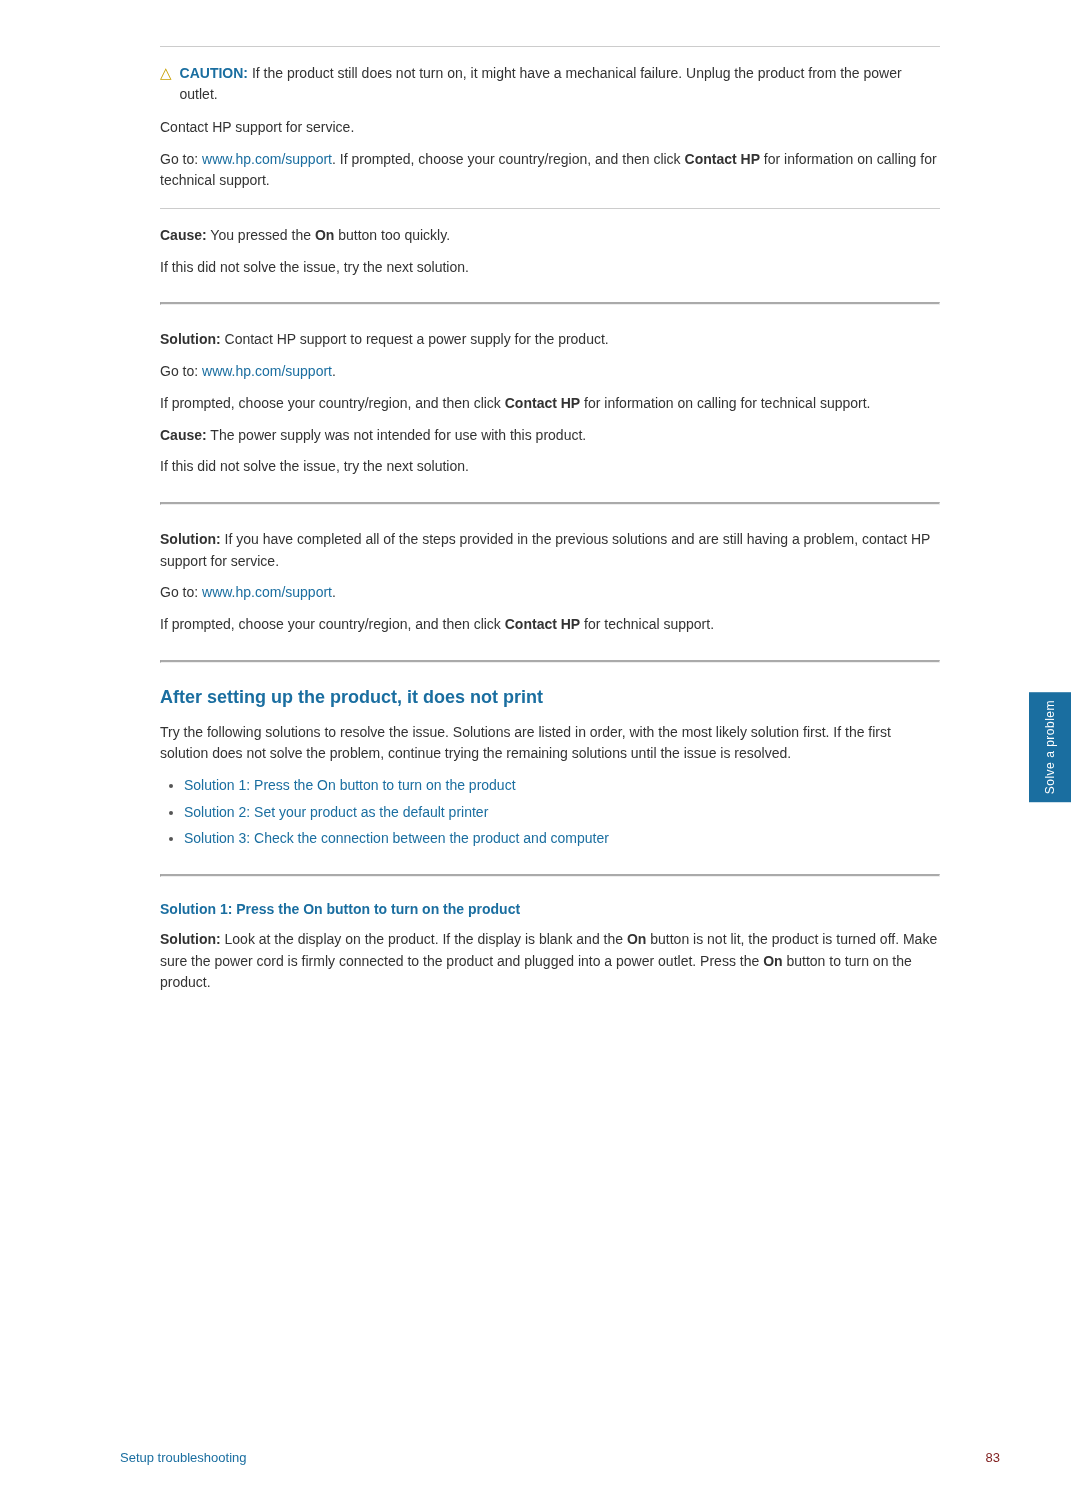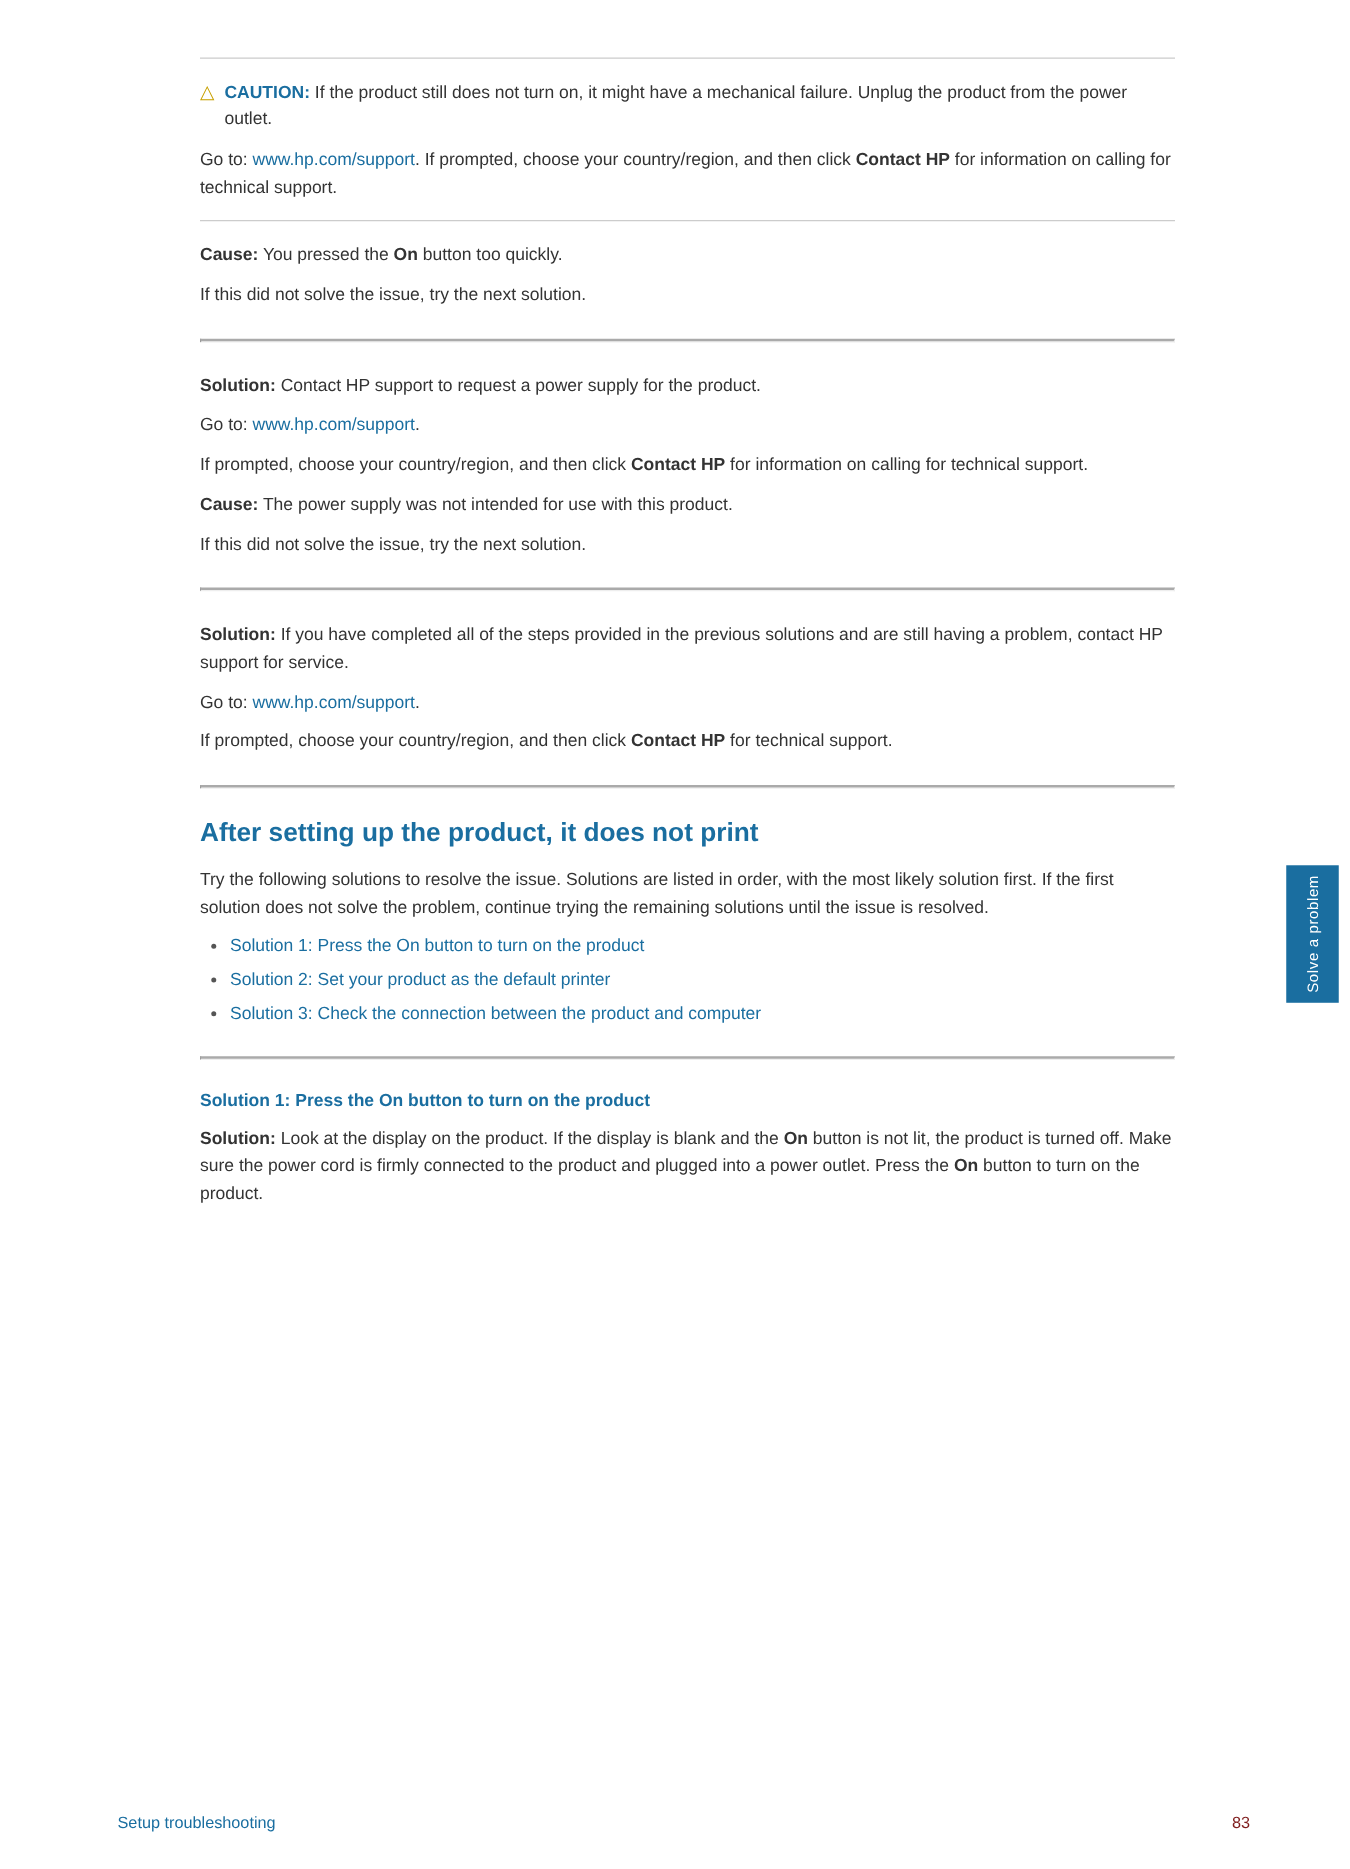--- a/index.html
+++ b/index.html
@@ -103,21 +103,21 @@
     .section-heading {
       color: #1a6ea0;
       font-size: 14px;
       font-weight: bold;
       margin-bottom: 12px;
       margin-top: 4px;
     }
 
     .section-heading-large {
       color: #1a6ea0;
-      font-size: 21px;
+      font-size: 18px;
       font-weight: bold;
       margin-bottom: 14px;
       margin-top: 4px;
     }
 
     
     .solution-block {
       margin-bottom: 18px;
     }
 
@@ -138,21 +138,21 @@
     }
 
     
     .page-footer {
       position: absolute;
       bottom: 30px;
       left: 0;
       right: 0;
       display: flex;
       justify-content: space-between;
-      padding: 0 80px 0 94px;
+      padding: 0 80px 0 120px;
       color: #1a6ea0;
       font-size: 13px;
     }
 
     .page-footer .footer-label {
       color: #1a6ea0;
     }
 
     .page-footer .page-num {
       color: #7f1d1d;
@@ -178,20 +178,21 @@
       <hr class="hr-section">
 
       <div class="caution-block">
         <span class="caution-icon">△</span>
         <div class="caution-text">
           <span class="caution-label">CAUTION:</span>
           <span>  If the product still does not turn on, it might have a mechanical failure. Unplug the product from the power outlet.</span>
         </div>
       </div>
 
+      <p class="para">Contact HP support for service.</p>
 
       <p class="para">
         <span>Go to: </span><a href="#">www.hp.com/support</a><span>. If prompted, choose your country/region, and then click <strong>Contact HP</strong> for information on calling for technical support.</span>
       </p>
 
       <hr class="hr-section">
 
       <p class="para">
         <strong>Cause:</strong>  You pressed the <strong>On</strong> button too quickly.
       </p>

